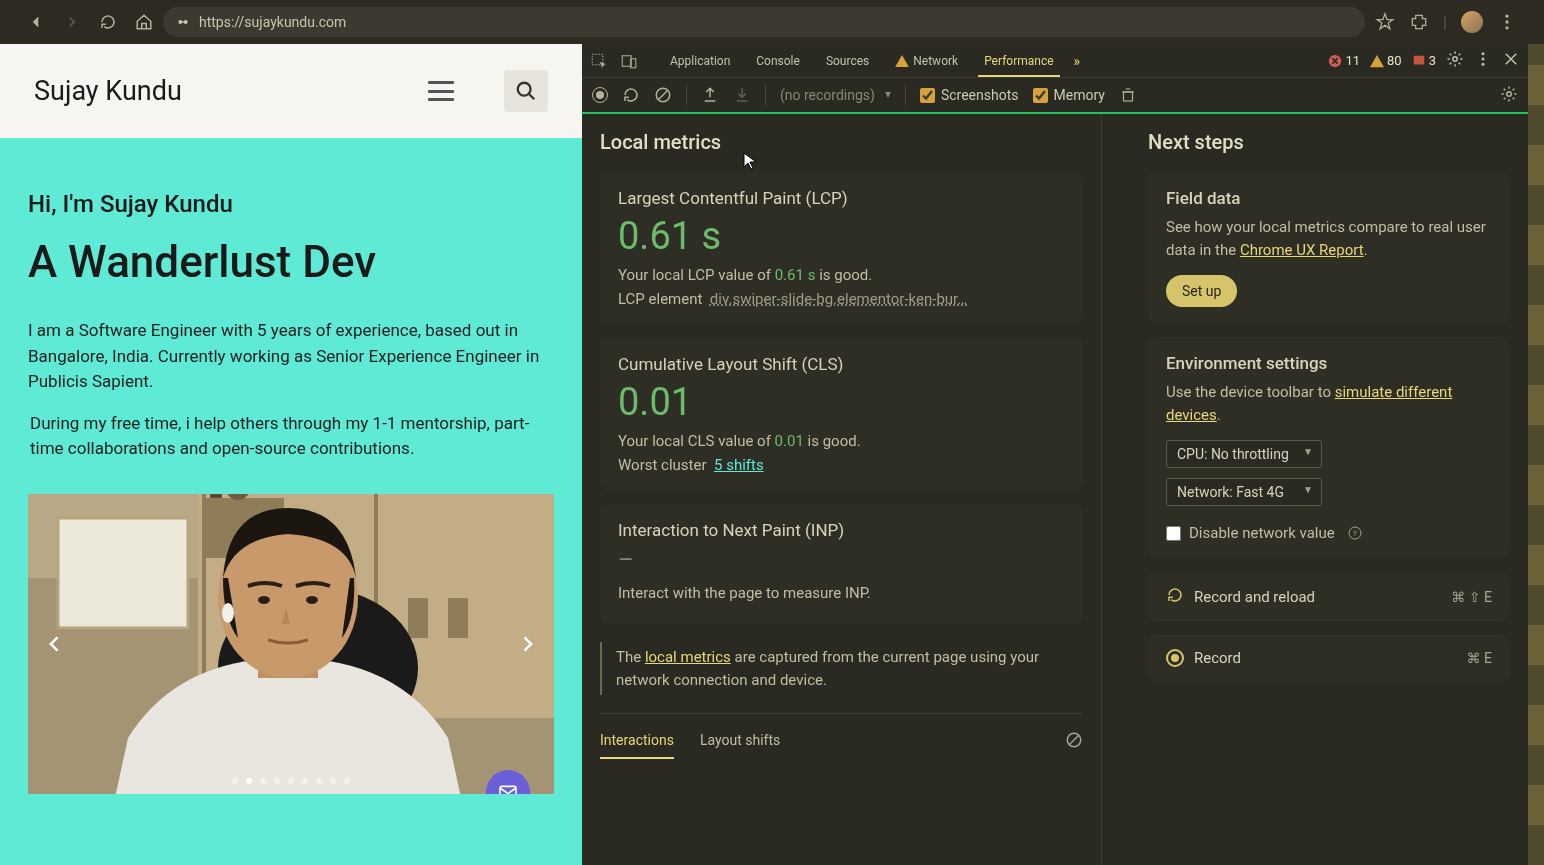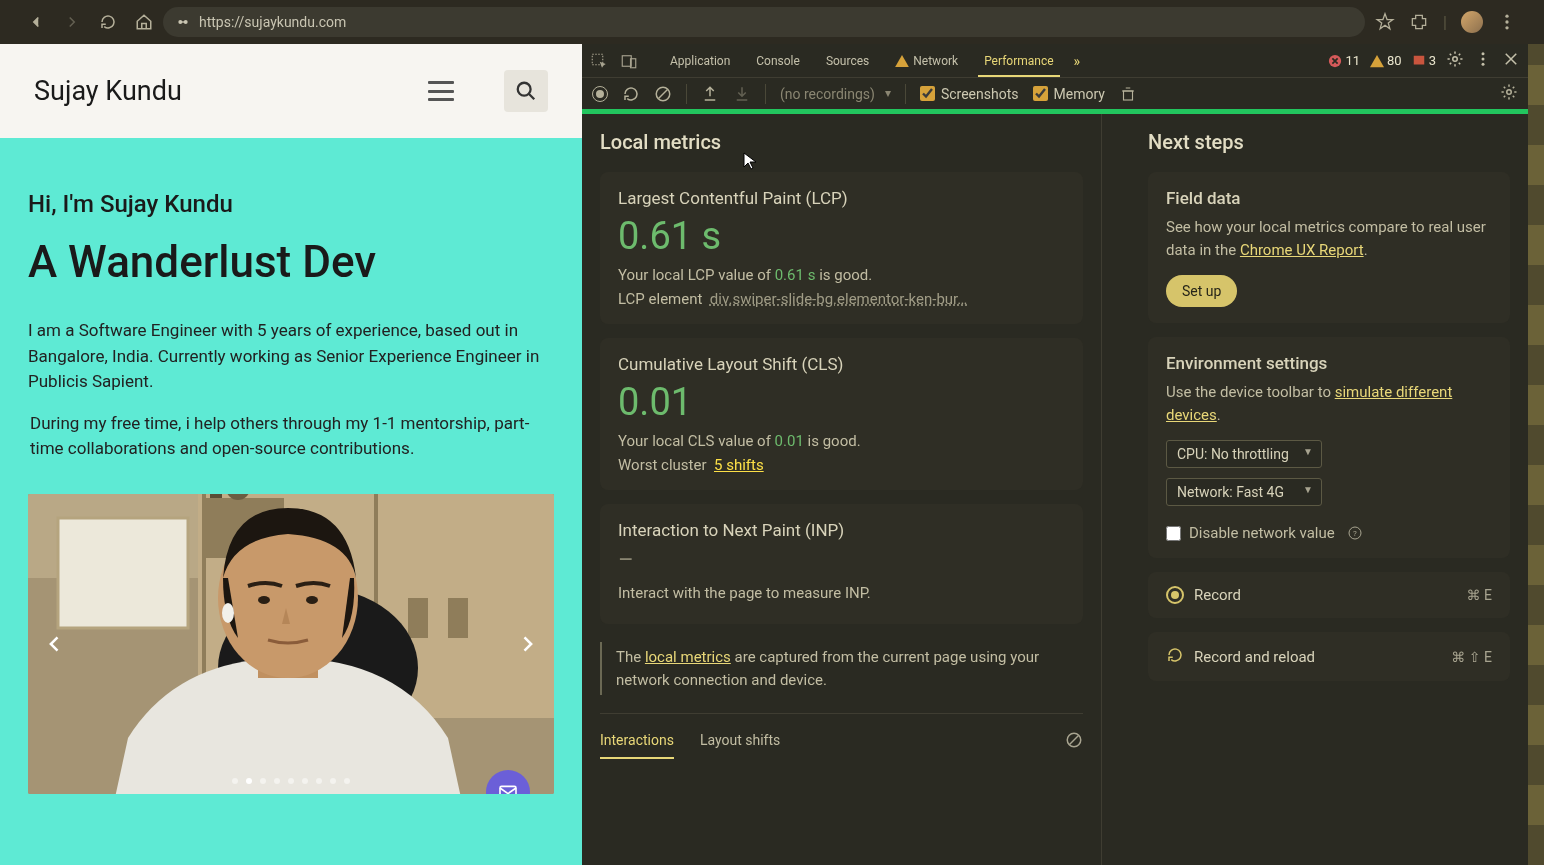--- a/index.html
+++ b/index.html
@@ -62,21 +62,21 @@
 .dt-tab .warn-tri { width: 14px; height: 12px; display: inline-block; margin-right: 4px; vertical-align: middle; }
 .dt-tabbar-more { padding: 0 6px; cursor: pointer; color: #e8d778; }
 .dt-tabbar-right { margin-left: auto; display: flex; align-items: center; gap: 10px; }
 .badge { display: flex; align-items: center; gap: 3px; font-size: 13px; }
 .badge-err { color: #e8e4cc; } .badge-err svg { fill: #d55a5a; width: 14px; height: 14px; }
 .badge-warn { color: #e8e4cc; } .badge-warn svg { fill: #d6a23a; width: 14px; height: 14px; }
 .badge-info { color: #e8e4cc; } .badge-info svg { fill: #c9553e; width: 14px; height: 14px; }
 .dt-gear, .dt-dots, .dt-close { cursor: pointer; color: #c4c0aa; }
 .dt-gear svg, .dt-dots svg, .dt-close svg { width: 18px; height: 18px; fill: #c4c0aa; }
 
-.dt-subbar { height: 36px; display: flex; align-items: center; padding: 0 10px; gap: 14px; border-bottom: 5px solid #22c55e; }
+.dt-subbar { height: 36px; display: flex; align-items: center; padding: 0 10px; gap: 14px; border-bottom: 2px solid #22c55e; }
 .dt-subbar svg { width: 18px; height: 18px; fill: #b5b19a; cursor: pointer; }
 .dt-subbar .rec-dot { width: 16px; height: 16px; border: 1.5px solid #b5b19a; border-radius: 50%; position: relative; }
 .dt-subbar .rec-dot::after{content:"";position:absolute;inset:3px;border-radius:50%;background:#b5b19a;}
 .dt-subbar .sep { width: 1px; height: 20px; background: #4a4838; }
 .dt-subbar .dropdown { color: #8a8672; cursor: pointer; padding-right: 16px; position: relative; }
 .dt-subbar .dropdown::after { content: "▾"; position: absolute; right: 0; font-size: 12px; }
 .dt-checkbox { display: flex; align-items: center; gap: 6px; cursor: pointer; }
 .dt-checkbox input { width: 15px; height: 15px; accent-color: #d6a23a; }
 .dt-subbar-right { margin-left: auto; }
 
@@ -86,21 +86,21 @@
 .metrics-col h2, .steps-col h2 { color: #e2ddc4; font-size: 20px; font-weight: 500; margin-bottom: 18px; }
 
 .metric-card { background: #2f2e25; border-radius: 8px; padding: 16px 18px; margin-bottom: 14px; }
 .metric-title { color: #d8d3ba; font-size: 17px; margin-bottom: 6px; }
 .metric-value { font-size: 38px; color: #6dbb6d; font-weight: 400; margin-bottom: 8px; }
 .metric-value-dash { font-size: 24px; color: #8a8672; margin-bottom: 10px; }
 .metric-desc { color: #c2bda3; font-size: 15px; margin-bottom: 6px; }
 .metric-desc .good { color: #6dbb6d; }
 .metric-sub { color: #c2bda3; font-size: 15px; }
 .metric-sub .elem { color: #a09c86; text-decoration: underline dotted; }
-.metric-sub .link { color: #fde047; text-decoration: underline; cursor: pointer; }
+.metric-sub .link { color: #5eead4; text-decoration: underline; cursor: pointer; }
 
 .info-note { border-left: 2px solid #6b6954; padding: 4px 0 4px 14px; color: #c2bda3; font-size: 15px; margin: 18px 0; line-height: 1.5; }
 .info-note .link { color: #e8d778; text-decoration: underline; }
 
 .sub-tabs { display: flex; gap: 26px; align-items: center; padding-top: 8px; border-top: 1px solid #3f3d32; }
 .sub-tab { padding: 10px 0; color: #c2bda3; cursor: pointer; position: relative; }
 .sub-tab.active { color: #e8d778; }
 .sub-tab.active::after { content: ""; position: absolute; bottom: -1px; left: 0; right: 0; height: 2px; background: #e8d778; }
 .sub-tabs .spacer { flex: 1; }
 .sub-tabs svg { width: 18px; height: 18px; fill: #a8a490; cursor: pointer; }
@@ -439,32 +439,32 @@
             <input type="checkbox" style="">
             <span>Disable network value</span>
             <svg viewBox="0 0 24 24">
                 <circle cx="12" cy="12" r="9" stroke="#a8a490" stroke-width="1.5" fill="none"></circle>
                 <text x="12" y="16" text-anchor="middle" font-size="12" fill="#a8a490">?</text>
               </svg>
           </label>
         </div>
 
         <div class="action-card">
-          <div class="rec-icon"></div>
-          <div class="label">Record</div>
-          <div class="shortcut">⌘ E</div>
-        </div>
-
-        <div class="action-card">
           <div class="reload-icon"><svg viewBox="0 0 24 24">
                 <path d="M4 12a8 8 0 1 1 3 6.2M4 20v-5h5" stroke="#d6c46a" stroke-width="2" fill="none"></path>
               </svg></div>
           <div class="label">Record and reload</div>
           <div class="shortcut">⌘ ⇧ E</div>
         </div>
+
+        <div class="action-card">
+          <div class="rec-icon"></div>
+          <div class="label">Record</div>
+          <div class="shortcut">⌘ E</div>
+        </div>
       </div>
     </div>
   </div>
 
   <div class="wallpaper"></div>
 </div>
 
 <div class="cursor-pointer">
   <svg viewBox="0 0 14 18">
       <path d="M1 1l0 14 4-4 3 6 2-1-3-6 6 0z"></path>

